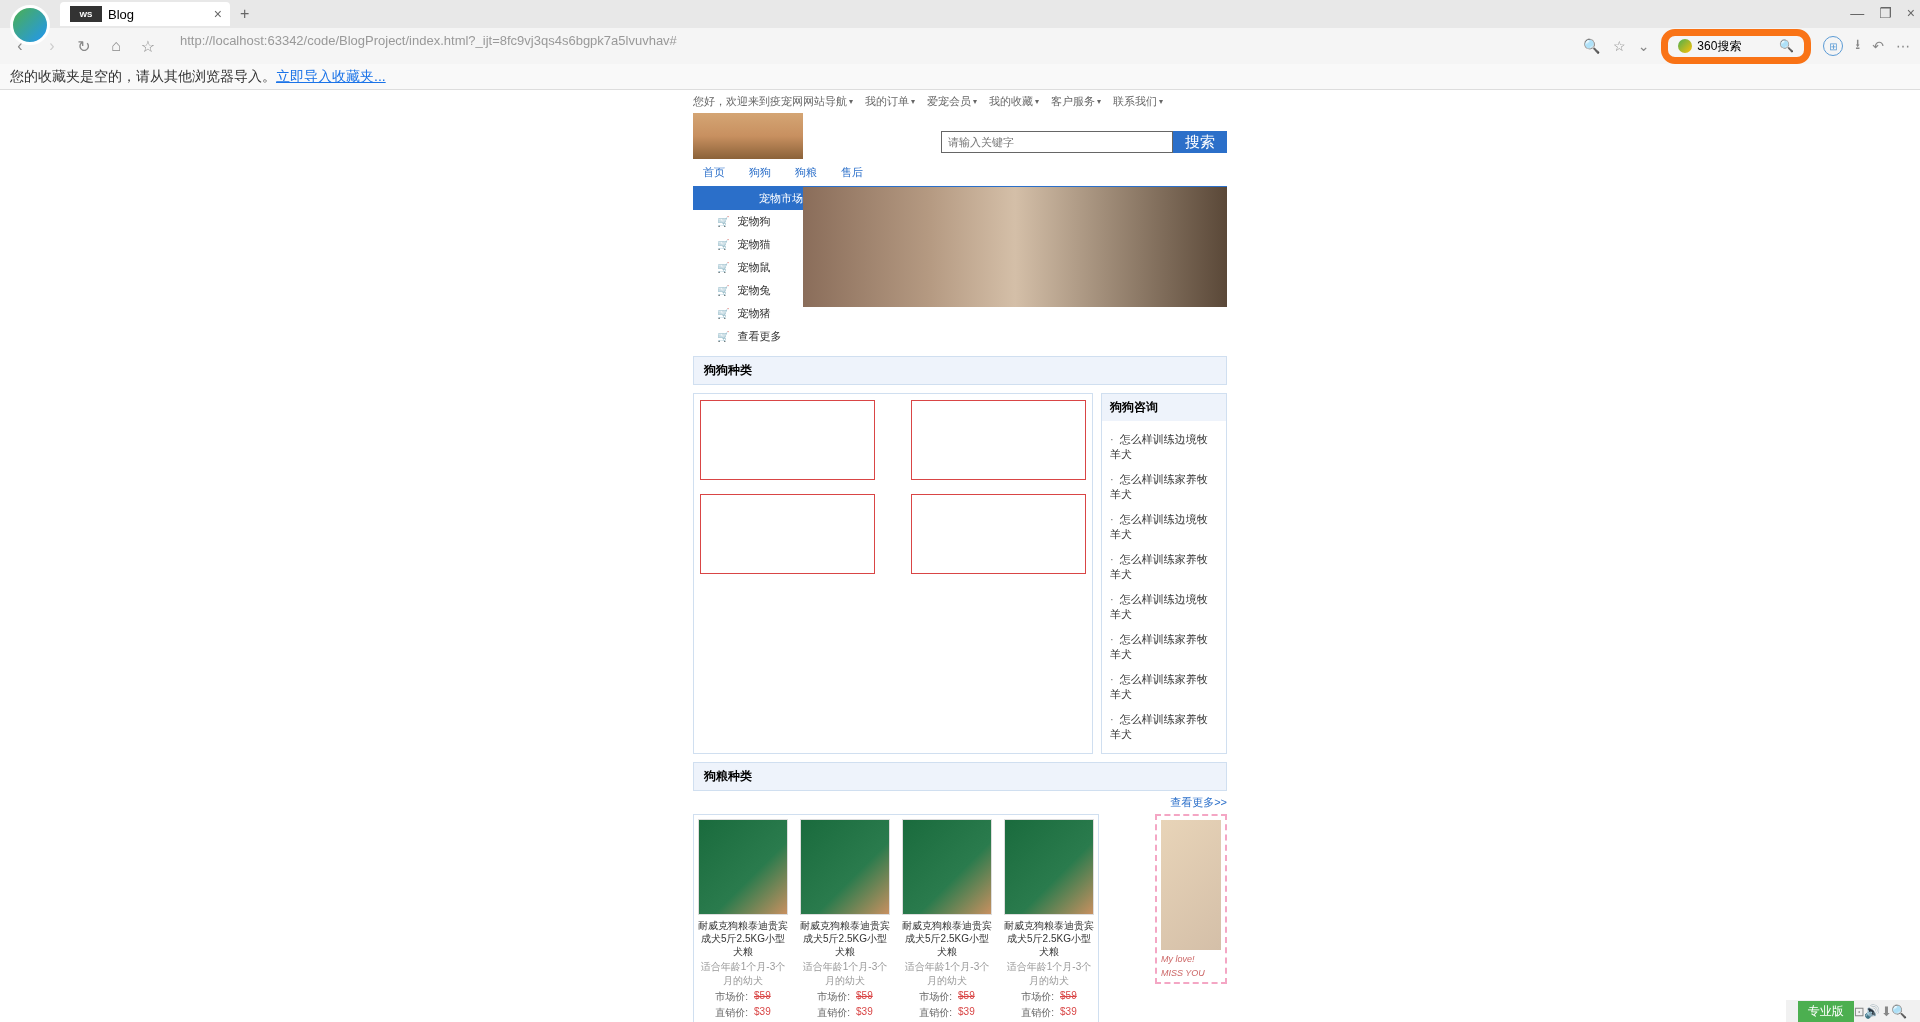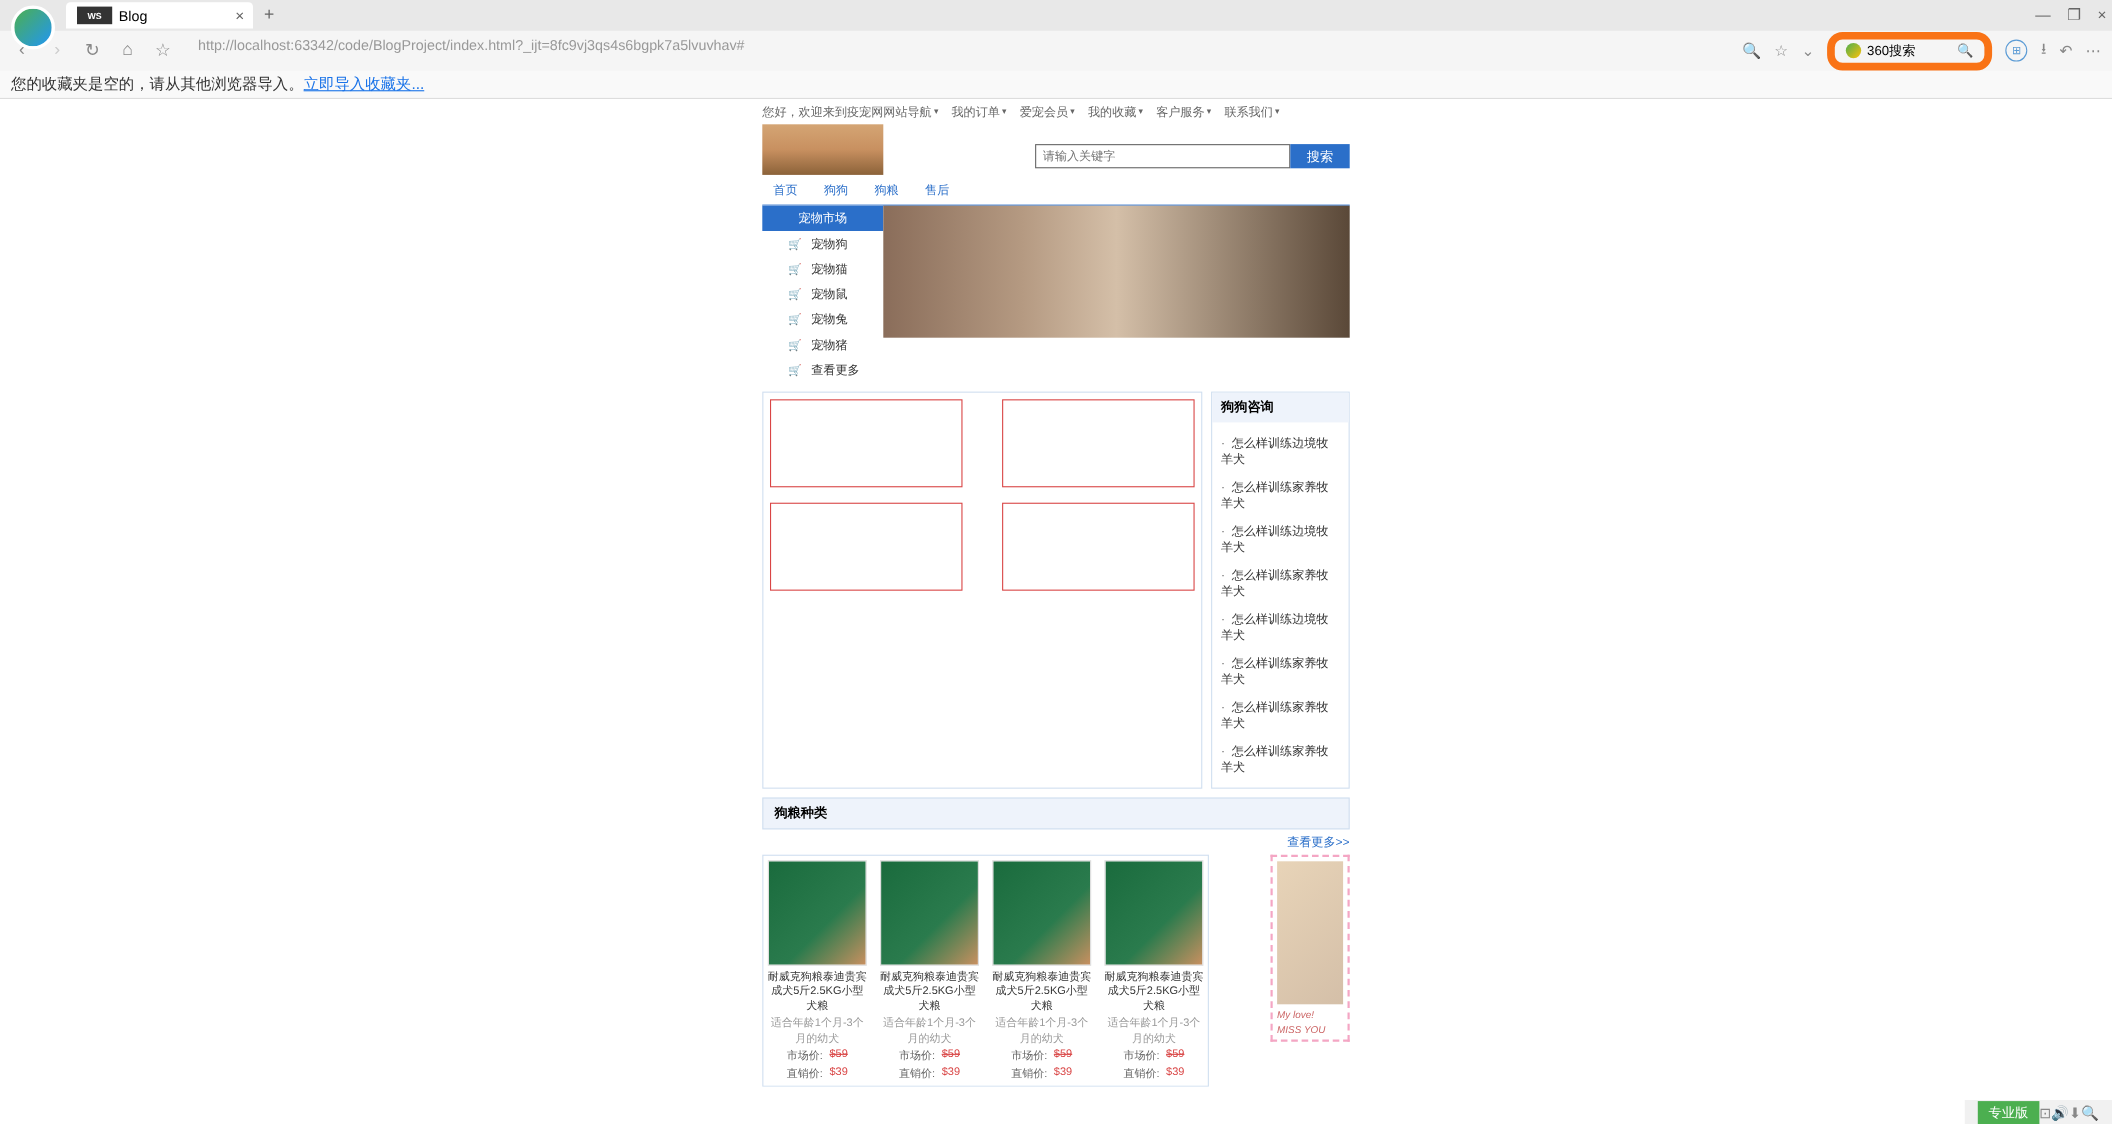--- a/index.html
+++ b/index.html
@@ -34,28 +34,28 @@
     
     .top-bar { display: flex; align-items: center; padding: 4px 0; font-size: 11px; color: #666; }
     .top-nav { display: flex; gap: 12px; }
     .top-nav-item { cursor: pointer; display: flex; align-items: center; gap: 2px; }
     .dropdown-arrow { font-size: 8px; }
     
     .header-row { display: flex; align-items: flex-start; }
     .logo-area { width: 110px; height: 46px; background: linear-gradient(180deg, #d4a574 0%, #c89060 50%, #8b6239 100%); overflow: hidden; }
     .search-area { display: flex; margin-left: auto; margin-top: 18px; }
     .search-input { width: 232px; height: 22px; border: 1px solid #666; padding: 0 6px; font-size: 11px; }
-    .search-btn { width: 54px; height: 22px; background: #2b6fc9; color: #fff; border: none; cursor: pointer; font-size: 12px; }
+    .search-btn { width: 54px; height: 22px; background: #2b6fc9; color: #fff; border: none; cursor: pointer; font-size: 15px; }
     
     .main-nav { display: flex; gap: 24px; padding: 6px 10px; border-bottom: 1px solid #2b6fc9; }
     .main-nav-item { color: #2b6fc9; font-size: 11px; cursor: pointer; }
     
     .hero-section { display: flex; }
     .sidebar { width: 110px; background: #fff; }
-    .sidebar-header { background: #2b6fc9; color: #fff; text-align: center; padding: 4px 0; font-size: 11px; }
+    .sidebar-header { background: #2b6fc9; color: #fff; text-align: right; padding: 4px 0; font-size: 11px; }
     .sidebar-item { display: flex; align-items: center; gap: 8px; padding: 4px 10px 4px 24px; font-size: 11px; color: #333; cursor: pointer; }
     .cart-icon { color: #2b6fc9; font-size: 10px; }
     .hero-image { flex: 1; height: 120px; background: linear-gradient(90deg, #8a6d5a 0%, #b59a82 30%, #d4bfa8 50%, #5a4838 100%); position: relative; overflow: hidden; }
     
     .section-title-bar { background: #eef3fb; border: 1px solid #d0dff0; padding: 5px 10px; font-size: 12px; font-weight: bold; margin-top: 8px; }
     
     .two-col { display: flex; gap: 8px; margin-top: 8px; }
     .left-col { flex: 1; border: 1px solid #d0dff0; padding: 6px; }
     .right-col { width: 126px; border: 1px solid #d0dff0; }
     .right-col-header { background: #eef3fb; padding: 5px 8px; font-size: 12px; font-weight: bold; }
@@ -201,20 +201,21 @@
           <span>宠物猪</span>
         </div>
       <div class="sidebar-item">
           <span class="cart-icon">🛒</span>
           <span>查看更多</span>
         </div>
     </div>
     <div class="hero-image"></div>
   </div>
 
+  <div class="section-title-bar">狗狗种类</div>
   <div class="two-col">
     <div class="left-col">
       <div class="grid-boxes">
         <div class="grid-box"></div>
         <div class="grid-box"></div>
         <div class="grid-box"></div>
         <div class="grid-box"></div>
       </div>
     </div>
     <div class="right-col">

